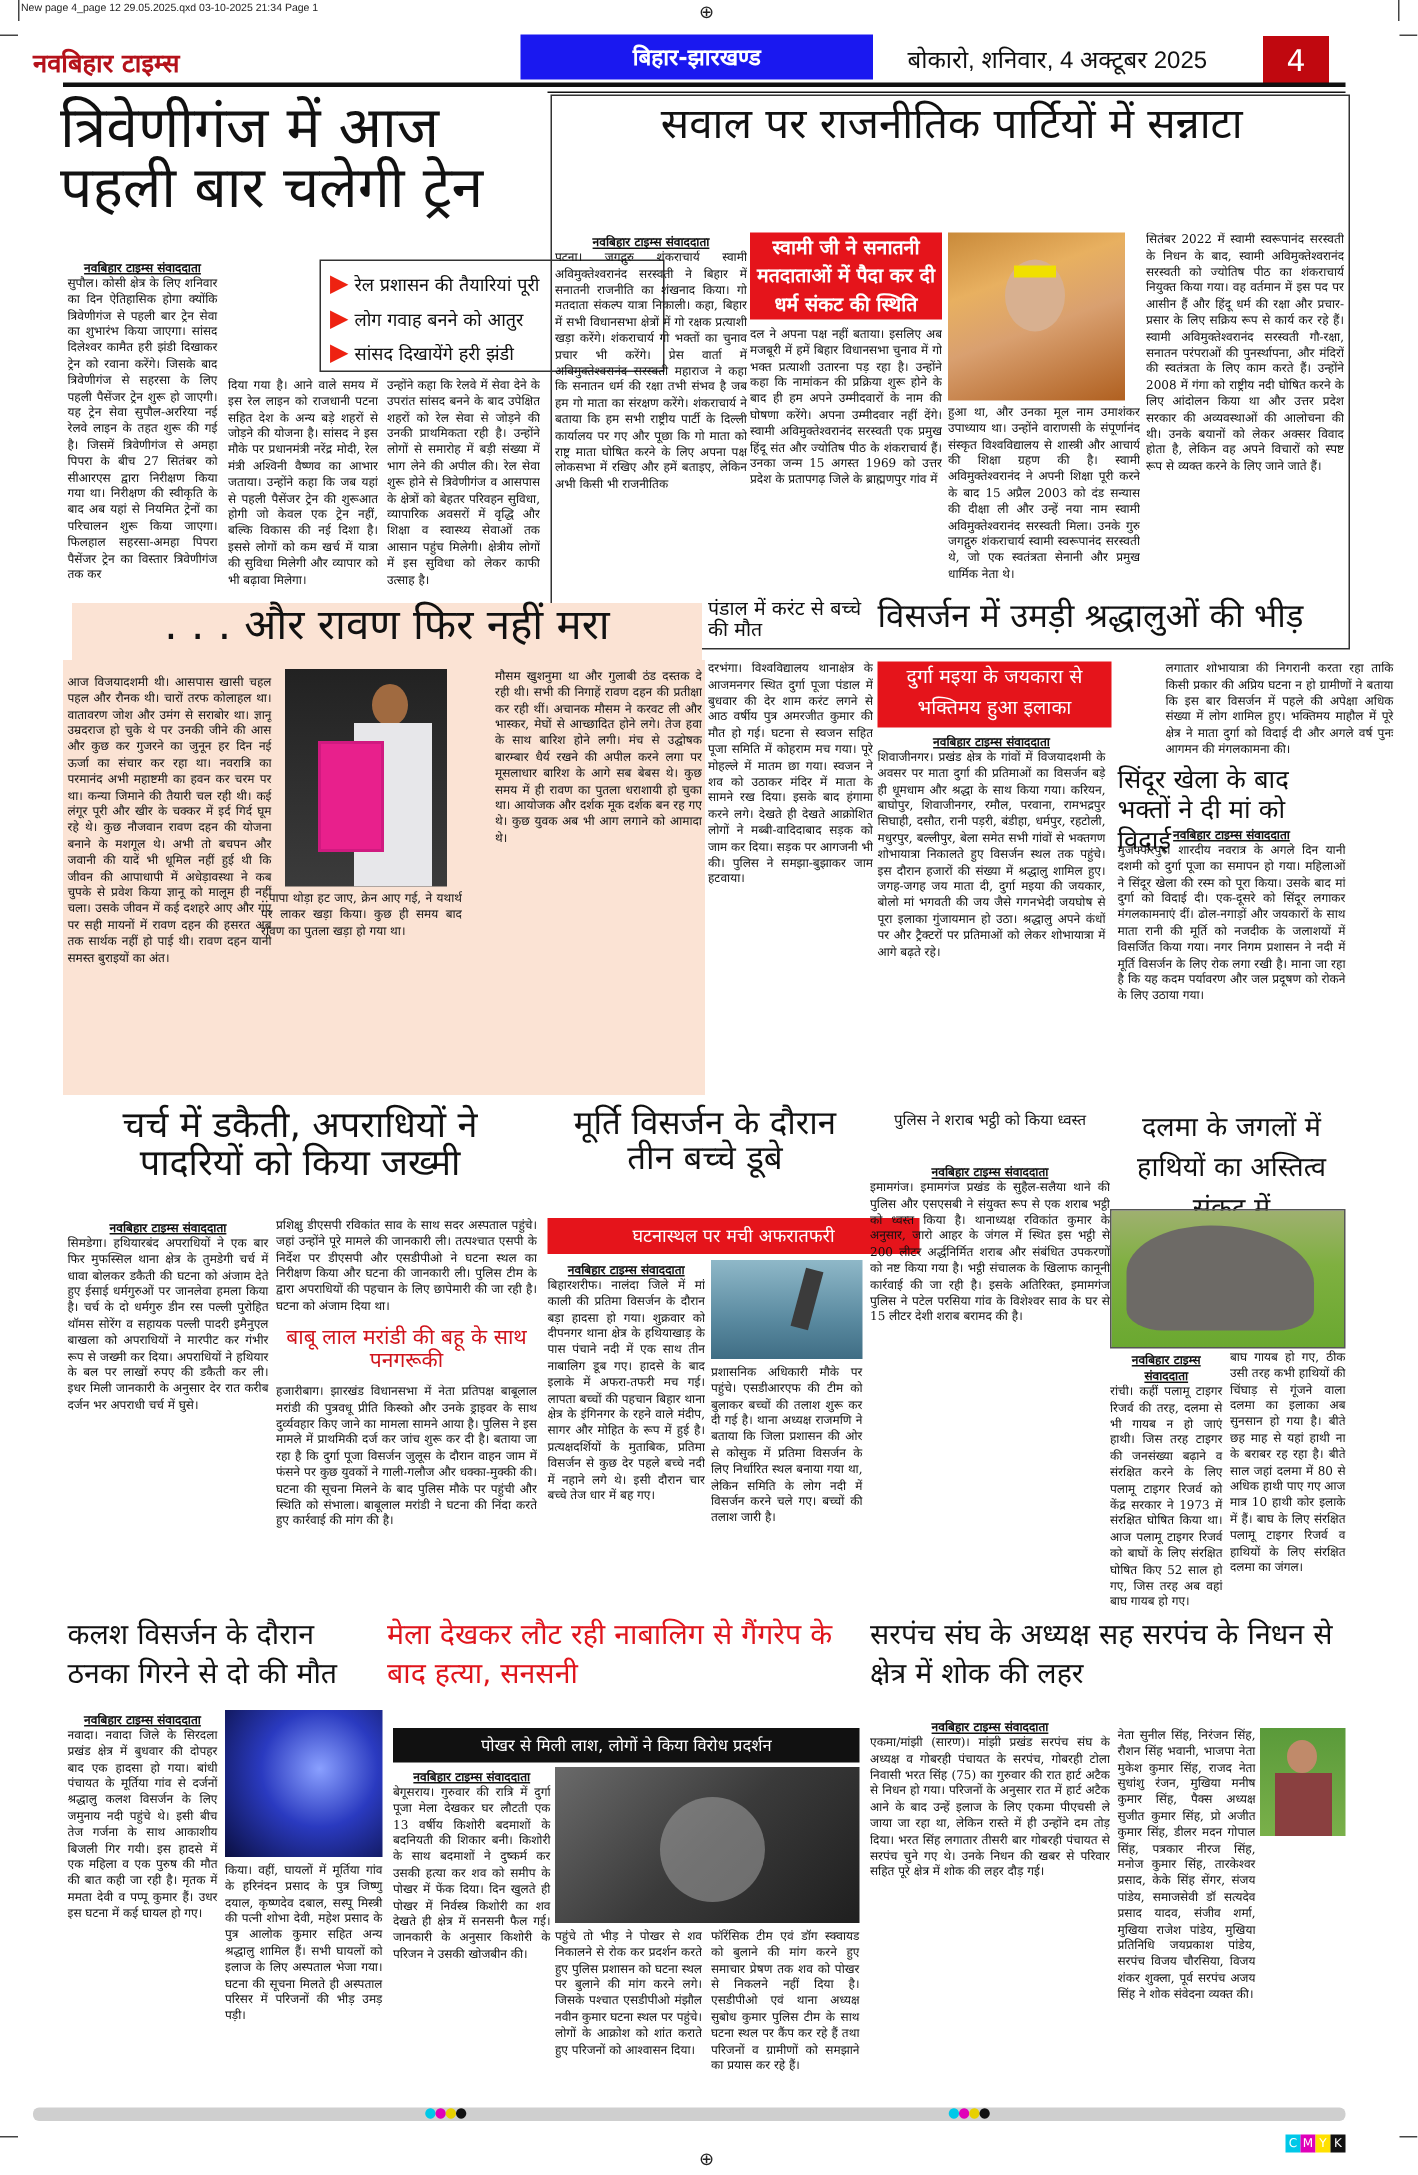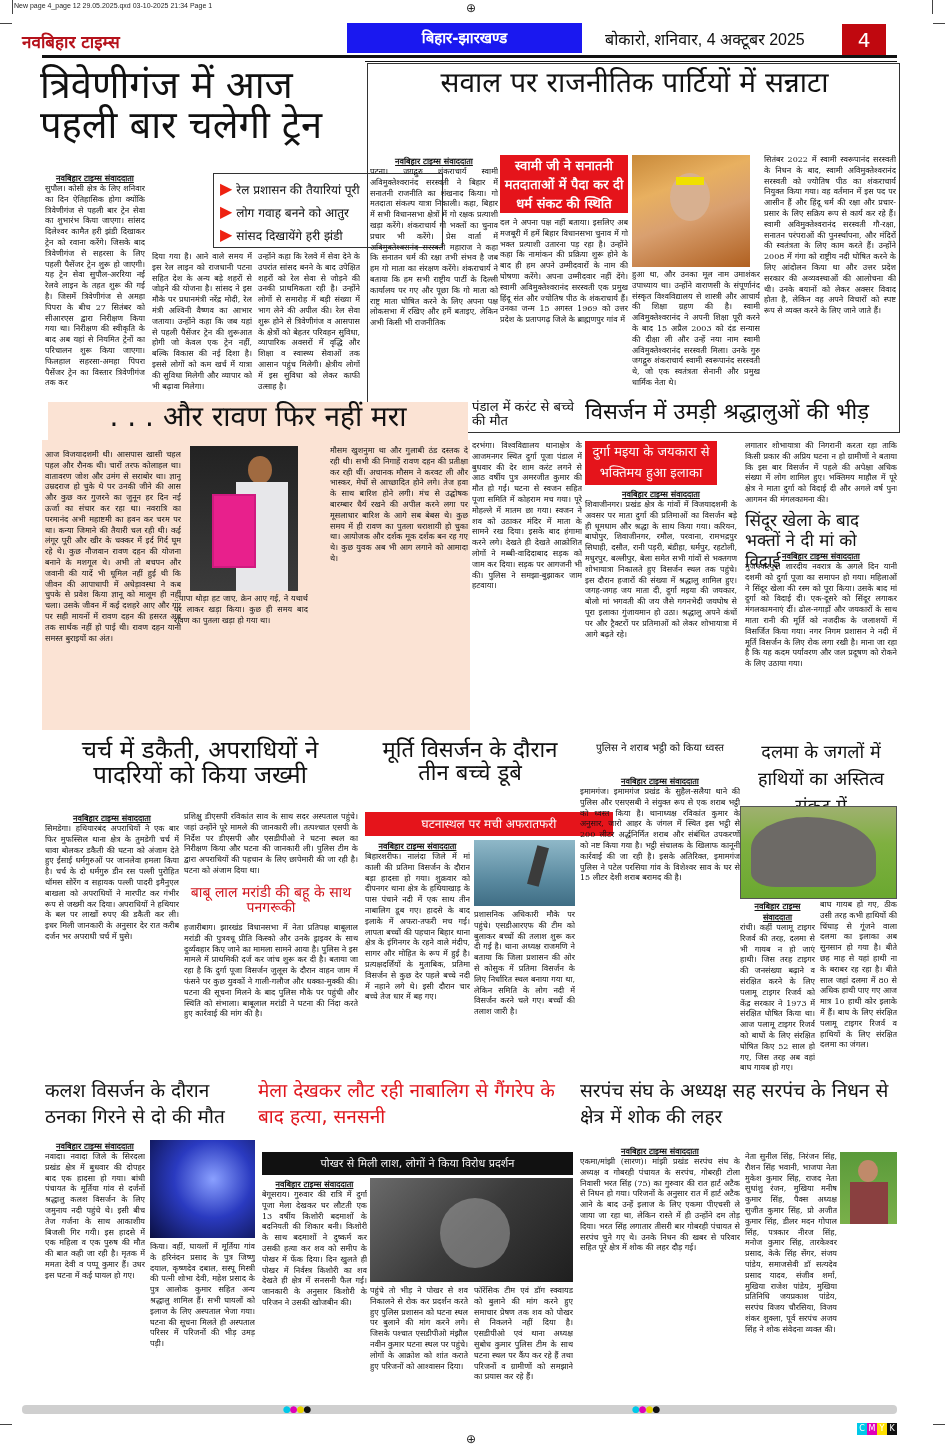--- a/index.html
+++ b/index.html
@@ -83,26 +83,26 @@
   <div style="position:absolute;left:46px;top:36px;width:52px;height:109px;background:#e7e7ea"></div>
   <div style="position:absolute;left:22px;top:48px;width:44px;height:74px;background:#e8208c;border:2px solid #d01a80"></div>
 </div>
 <div class="col body" style="left:174px;top:594px;width:134px;height:134px">..पापा थोड़ा हट जाए, क्रेन आए गई, ने यथार्थ पर लाकर खड़ा किया। कुछ ही समय बाद रावण का पुतला खड़ा हो गया था।</div>
 <div class="col body" style="left:330px;top:446px;width:138px;height:282px">मौसम खुशनुमा था और गुलाबी ठंड दस्तक दे रही थी। सभी की निगाहें रावण दहन की प्रतीक्षा कर रही थीं। अचानक मौसम ने करवट ली और भास्कर, मेघों से आच्छादित होने लगे। तेज हवा के साथ बारिश होने लगी। मंच से उद्घोषक बारम्बार धैर्य रखने की अपील करने लगा पर मूसलाधार बारिश के आगे सब बेबस थे। कुछ समय में ही रावण का पुतला धराशायी हो चुका था। आयोजक और दर्शक मूक दर्शक बन रह गए थे। कुछ युवक अब भी आग लगाने को आमादा थे।</div>
 
 <div class="abs hl" style="left:472px;top:400px;width:112px;font-size:13px;text-align:left;font-weight:normal">पंडाल में करंट से बच्चे की मौत</div>
 <div class="col body" style="left:472px;top:441px;width:110px;height:288px">दरभंगा। विश्वविद्यालय थानाक्षेत्र के आजमनगर स्थित दुर्गा पूजा पंडाल में बुधवार की देर शाम करंट लगने से आठ वर्षीय पुत्र अमरजीत कुमार की मौत हो गई। घटना से स्वजन सहित पूजा समिति में कोहराम मच गया। पूरे मोहल्ले में मातम छा गया। स्वजन ने शव को उठाकर मंदिर में माता के सामने रख दिया। इसके बाद हंगामा करने लगे। देखते ही देखते आक्रोशित लोगों ने मब्बी-वादिदाबाद सड़क को जाम कर दिया। सड़क पर आगजनी भी की। पुलिस ने समझा-बुझाकर जाम हटवाया।</div>
 
 <div class="abs hl" style="left:585px;top:400px;width:312px;font-size:22px;font-weight:normal">विसर्जन में उमड़ी श्रद्धालुओं की भीड़</div>
-<div class="abs redbox" style="left:585px;top:441px;width:132px;height:44px;font-size:13px;line-height:21px;font-weight:normal">दुर्गा मइया के जयकारा से भक्तिमय हुआ इलाका</div>
+<div class="abs redbox" style="left:585px;top:441px;width:156px;height:44px;font-size:13px;line-height:21px;font-weight:normal">दुर्गा मइया के जयकारा से भक्तिमय हुआ इलाका</div>
 <div class="col" style="left:585px;top:488px;width:152px;height:242px">
   <span class="byline">नवबिहार टाइम्स संवाददाता</span>
   <div class="body" style="height:228px">शिवाजीनगर। प्रखंड क्षेत्र के गांवों में विजयादशमी के अवसर पर माता दुर्गा की प्रतिमाओं का विसर्जन बड़े ही धूमधाम और श्रद्धा के साथ किया गया। करियन, बाघोपुर, शिवाजीनगर, रमौल, परवाना, रामभद्रपुर सिघाही, दसौत, रानी पड़री, बंडीहा, धर्मपुर, रहटोली, मधुरपुर, बल्लीपुर, बेला समेत सभी गांवों से भक्तगण शोभायात्रा निकालते हुए विसर्जन स्थल तक पहुंचे। इस दौरान हजारों की संख्या में श्रद्धालु शामिल हुए। जगह-जगह जय माता दी, दुर्गा मइया की जयकार, बोलो मां भगवती की जय जैसे गगनभेदी जयघोष से पूरा इलाका गुंजायमान हो उठा। श्रद्धालु अपने कंधों पर और ट्रैक्टरों पर प्रतिमाओं को लेकर शोभायात्रा में आगे बढ़ते रहे।</div>
 </div>
-<div class="col body" style="left:745px;top:441px;width:152px;height:72px">लगातार शोभायात्रा की निगरानी करता रहा ताकि किसी प्रकार की अप्रिय घटना न हो ग्रामीणों ने बताया कि इस बार विसर्जन में पहले की अपेक्षा अधिक संख्या में लोग शामिल हुए। भक्तिमय माहौल में पूरे क्षेत्र ने माता दुर्गा को विदाई दी और अगले वर्ष पुनः आगमन की मंगलकामना की।</div>
+<div class="col body" style="left:777px;top:441px;width:152px;height:72px">लगातार शोभायात्रा की निगरानी करता रहा ताकि किसी प्रकार की अप्रिय घटना न हो ग्रामीणों ने बताया कि इस बार विसर्जन में पहले की अपेक्षा अधिक संख्या में लोग शामिल हुए। भक्तिमय माहौल में पूरे क्षेत्र ने माता दुर्गा को विदाई दी और अगले वर्ष पुनः आगमन की मंगलकामना की।</div>
 
 <div class="abs hl" style="left:745px;top:510px;width:152px;font-size:17px;font-weight:normal;line-height:1.2">सिंदूर खेला के बाद भक्तों ने दी मां को विदाई</div>
 <div class="col" style="left:745px;top:550px;width:152px;height:180px">
   <span class="byline">नवबिहार टाइम्स संवाददाता</span>
   <div class="body" style="height:165px">मुजफ्फरपुर। शारदीय नवरात्र के अगले दिन यानी दशमी को दुर्गा पूजा का समापन हो गया। महिलाओं ने सिंदूर खेला की रस्म को पूरा किया। उसके बाद मां दुर्गा को विदाई दी। एक-दूसरे को सिंदूर लगाकर मंगलकामनाएं दीं। ढोल-नगाड़ों और जयकारों के साथ माता रानी की मूर्ति को नजदीक के जलाशयों में विसर्जित किया गया। नगर निगम प्रशासन ने नदी में मूर्ति विसर्जन के लिए रोक लगा रखी है। माना जा रहा है कि यह कदम पर्यावरण और जल प्रदूषण को रोकने के लिए उठाया गया।</div>
 </div>
 
 <div class="abs hl" style="left:45px;top:738px;width:310px;font-size:24px;text-align:center;font-weight:normal">चर्च में डकैती, अपराधियों ने पादरियों को किया जख्मी</div>
 <div class="col" style="left:45px;top:812px;width:134px;height:255px">
   <span class="byline">नवबिहार टाइम्स संवाददाता</span>

